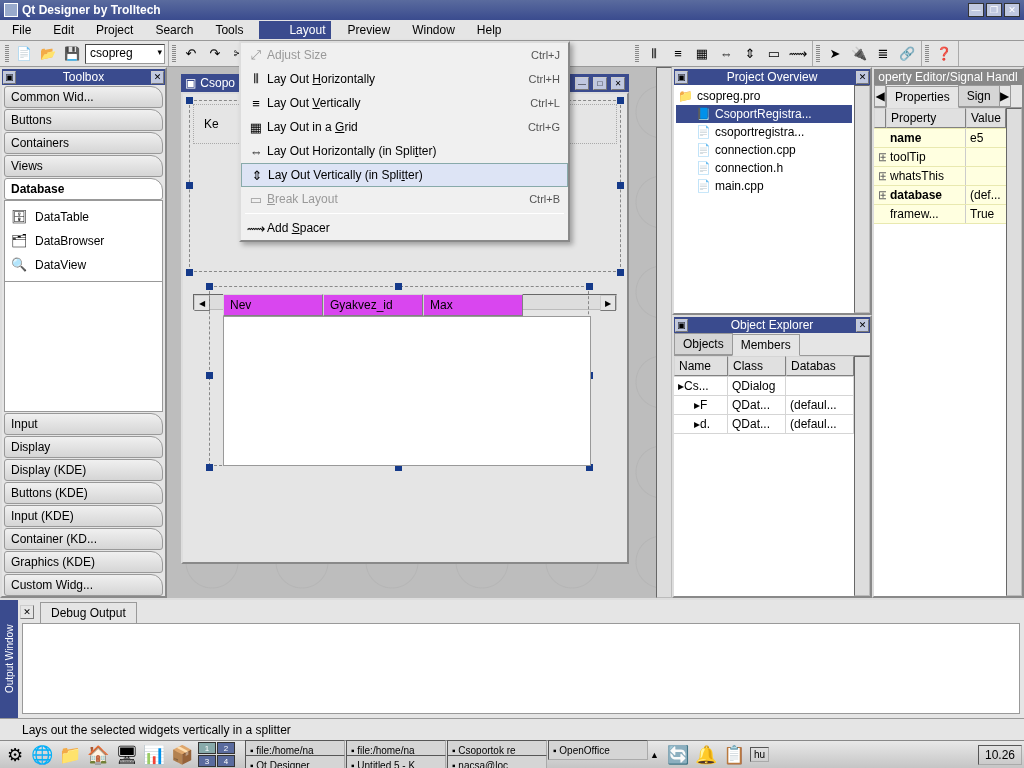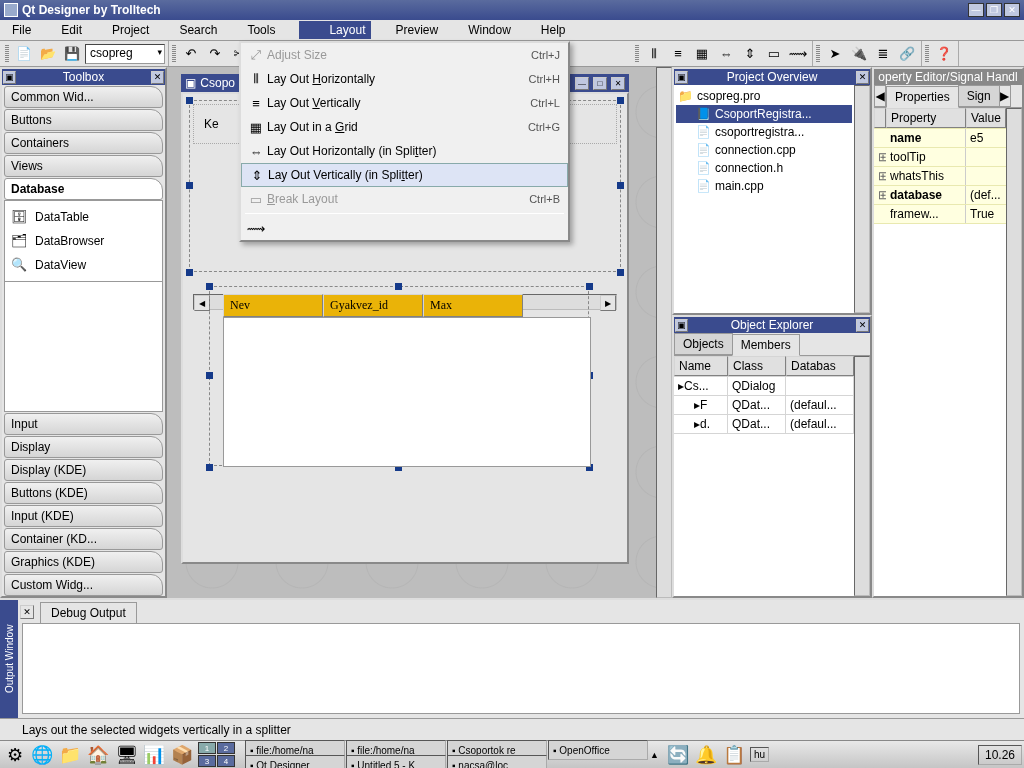--- a/index.html
+++ b/index.html
@@ -6,21 +6,21 @@
 body { width: 1024px; height: 768px; background: #d6d6d6; overflow: hidden; position: relative; }
 
 
 .titlebar { height: 20px; background: linear-gradient(#5a6b9e, #3a4b8e); color: #fff; display: flex; align-items: center; padding: 0 4px; }
 .titlebar .ticon { width: 14px; height: 14px; background: #9ac; margin-right: 4px; border: 1px solid #fff; }
 .titlebar-title { flex: 1; font-weight: bold; }
 .titlebar-btns { display: flex; gap: 2px; }
 .tb-btn { width: 16px; height: 14px; background: #c0c8e0; border: 1px solid #333; display: flex; align-items: center; justify-content: center; font-size: 9px; cursor: pointer; }
 
 
-.menubar { height: 21px; background: #e5e5e5; border-bottom: 1px solid #999; display: flex; align-items: center; padding: 0 6px; gap: 18px; }
+.menubar { height: 21px; background: #e5e5e5; border-bottom: 1px solid #999; display: flex; align-items: center; padding: 0 6px; gap: 10px; }
 .menu-item { padding: 2px 6px; cursor: pointer; }
 .menu-item.open { background: #3a4b8e; color: #fff; padding-left: 30px; }
 
 
 .toolbar { height: 26px; background: #e5e5e5; border-bottom: 1px solid #999; display: flex; align-items: center; padding: 0 2px; gap: 0; }
 .tool-grp { display: flex; align-items: center; padding: 0 3px; border-right: 1px solid #aaa; height: 100%; gap: 2px; }
 .tool-handle { width: 4px; height: 18px; background: repeating-linear-gradient(#888 0, #888 1px, transparent 1px, transparent 2px); margin-right: 2px; }
 .tbtn { width: 22px; height: 22px; border: 1px solid transparent; display: flex; align-items: center; justify-content: center; cursor: pointer; font-size: 13px; }
 .combo { height: 20px; border: 1px inset #999; background: #fff; padding: 1px 14px 1px 4px; min-width: 80px; position: relative; }
 .combo::after { content: "▾"; position: absolute; right: 2px; top: 2px; font-size: 9px; }
@@ -52,21 +52,21 @@
 .dw-body { background: #e5e5e5; border: 2px outset #ddd; height: 472px; padding: 10px; position: relative; }
 .handle { width: 7px; height: 7px; background: #153a8a; position: absolute; }
 .sel-outline { position: absolute; border: 1px dashed #888; }
 .dw-top { border: 1px dotted #aaa; height: 40px; position: relative; }
 .dw-top .lbl { position: absolute; left: 10px; top: 12px; }
 .scroll-h { height: 16px; background: #ddd; border: 1px inset #bbb; margin-top: 150px; position: relative; }
 .scroll-h::before { content: "◀"; position: absolute; left: 0; width: 14px; height: 14px; background: #e5e5e5; border: 1px outset #ccc; font-size: 8px; display: flex; align-items: center; justify-content: center; }
 .scroll-h::after { content: "▶"; position: absolute; right: 0; width: 14px; height: 14px; background: #e5e5e5; border: 1px outset #ccc; font-size: 8px; display: flex; align-items: center; justify-content: center; }
 .tbl { position: absolute; left: 40px; top: 200px; width: 368px; }
 .tbl-hdr { display: flex; }
-.tbl-hdr div { border: 1px outset #d5d5d5; background: #eab308; padding: 3px 6px; width: 100px; font-family: Liberation Serif, serif; }
+.tbl-hdr div { border: 1px outset #d5d5d5; background: #d946ef; padding: 3px 6px; width: 100px; }
 .tbl-body { height: 150px; background: #fff; border: 1px solid #999; }
 
 
 .dropdown { position: absolute; left: 239px; top: 41px; width: 331px; background: #f0f0f0; border: 2px outset #ddd; z-index: 100; box-shadow: 3px 3px 5px rgba(0,0,0,0.3); }
 .dd-item { display: flex; align-items: center; height: 24px; padding: 0 8px 0 4px; cursor: pointer; }
 .dd-item.disabled { color: #999; }
 .dd-item.hover { background: #dde4f5; border: 1px solid #8aa; }
 .dd-item .ddic { width: 22px; font-size: 13px; text-align: center; }
 .dd-item .ddtxt { flex: 1; }
 .dd-item .ddsc { color: #555; font-size: 11px; }
@@ -217,20 +217,21 @@
       <span class="ddsc"></span>
     </div>
     <div class="dd-item disabled">
       <span class="ddic">▭</span>
       <span class="ddtxt"><u>B</u>reak Layout</span>
       <span class="ddsc">Ctrl+B</span>
     </div>
     <div class="dd-sep"></div>
     <div class="dd-item">
       <span class="ddic">⟿</span>
+      <span class="ddtxt">Add <u>S</u>pacer</span>
       <span class="ddsc"></span>
     </div>
   </div>
 
 <div class="main" style="bottom: 170px;">
 
   <div class="panel toolbox">
     <div class="panel-title">
       <div class="px pl">▣</div>
       <span>Toolbox</span>

